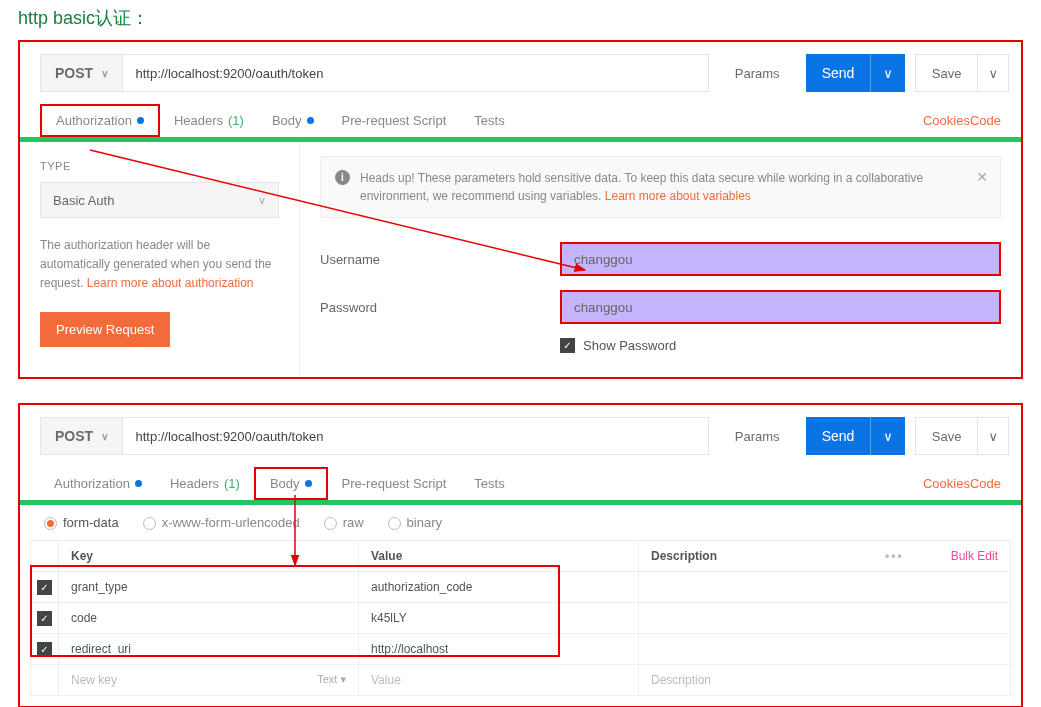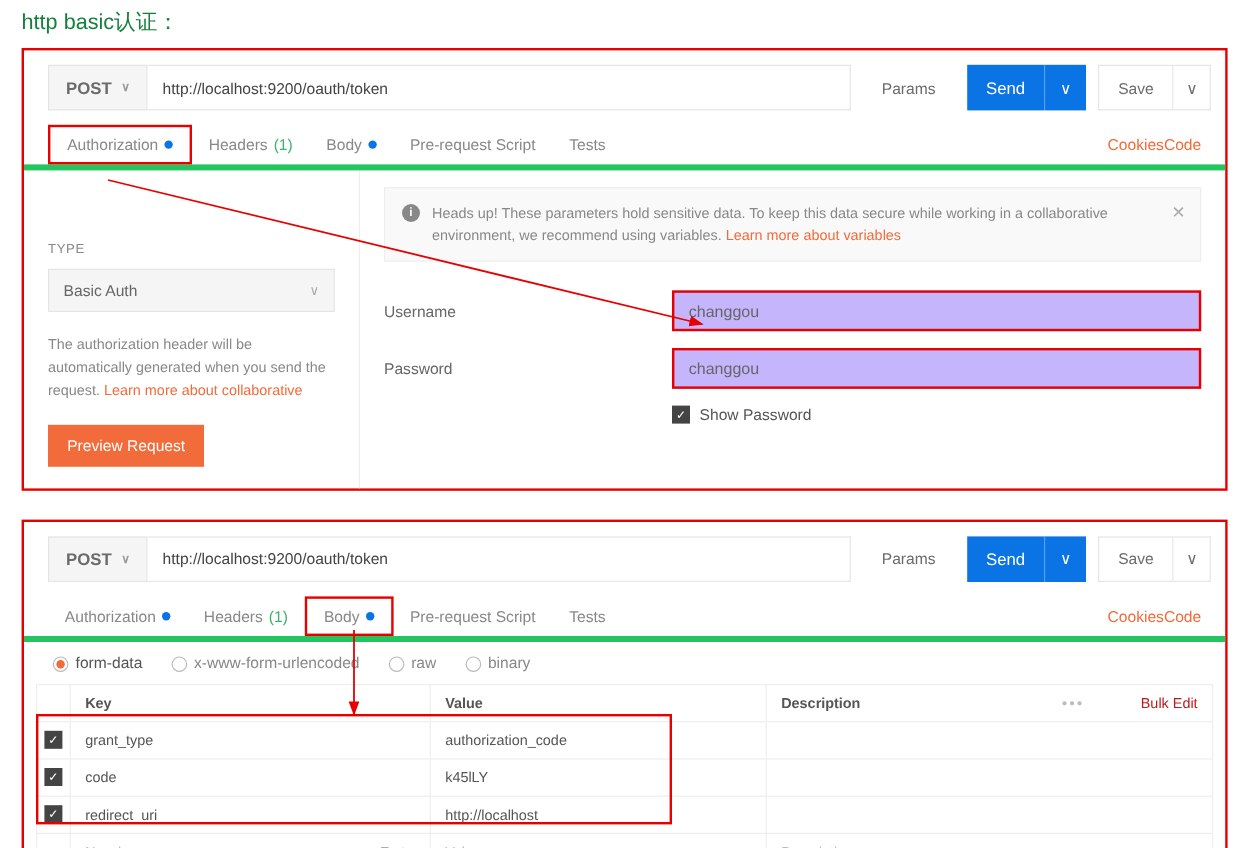--- a/index.html
+++ b/index.html
@@ -18,21 +18,21 @@
 .btn-save-dd { border-left: none; padding: 0 10px; margin-left: 0; }
 .tabs { display: flex; align-items: center; padding: 0 20px; border-bottom: 5px solid #22c55e; height: 38px; position: relative; text-align: center; }
 .tab { padding: 0 14px; height: 100%; display: flex; align-items: center; color: #888; cursor: pointer; font-size: 13px; gap: 5px; }
 .tab .dot-blue { width: 7px; height: 7px; background: #0b74e5; border-radius: 50%; display: inline-block; }
 .tab .count { color: #3cb371; }
 .tab.highlighted { border: 2px solid #e60000; }
 .tabs-right { margin-left: auto; display: flex; }
 .tabs-right span { color: #f26b3a; cursor: pointer; }
 .auth-body { display: flex; }
 .auth-left { width: 280px; padding: 18px 20px; border-right: 1px solid #eee; }
-.type-label { font-size: 11px; color: #888; letter-spacing: .5px; margin-bottom: 10px; margin-top: 42px; }
+.type-label { font-size: 11px; color: #888; letter-spacing: .5px; margin-bottom: 10px; }
 .select { background: #f5f5f5; border: 1px solid #e5e5e5; height: 36px; display: flex; align-items: center; justify-content: space-between; padding: 0 12px; color: #666; cursor: pointer; margin-bottom: 18px; }
 .auth-desc { color: #888; font-size: 12px; line-height: 1.6; }
 .auth-desc a { color: #f26b3a; text-decoration: none; }
 .btn-preview { background: #f26b3a; color: #fff; border: none; padding: 10px 16px; margin-top: 18px; cursor: pointer; font-size: 13px; }
 .auth-right { flex: 1; padding: 14px 20px 24px; }
 .alert { background: #f9f9f9; border: 1px solid #eee; padding: 12px 36px 12px 14px; display: flex; align-items: flex-start; gap: 10px; color: #888; font-size: 12px; position: relative; line-height: 1.5; margin-bottom: 24px; }
 .alert .info-icon { width: 15px; height: 15px; border-radius: 50%; background: #888; color: #fff; font-size: 10px; display: flex; align-items: center; justify-content: center; font-weight: bold; flex-shrink: 0; margin-top: 1px; }
 .alert a { color: #f26b3a; text-decoration: none; }
 .alert .close { position: absolute; right: 12px; top: 10px; color: #aaa; cursor: pointer; font-size: 14px; }
 .field-row { display: flex; align-items: center; margin-bottom: 14px; }
@@ -43,21 +43,21 @@
 .body-radio-row { display: flex; align-items: center; gap: 24px; padding: 10px 24px; }
 .radio-opt { display: flex; align-items: flex-end; gap: 6px; color: #888; cursor: pointer; }
 .radio-opt .r { width: 13px; height: 13px; border: 1px solid #bbb; border-radius: 50%; display: flex; align-items: center; justify-content: center; }
 .radio-opt.sel .r::after { content: ''; width: 7px; height: 7px; background: #f26b3a; border-radius: 50%; }
 .radio-opt.sel { color: #555; }
 .tbl { width: calc(100% - 20px); margin: 0 10px; border-collapse: collapse; }
 .tbl th, .tbl td { text-align: left; padding: 8px 12px; border: 1px solid #eee; font-size: 12px; color: #555; font-weight: 400; }
 .tbl th { color: #555; font-weight: 600; }
 .tbl th.desc { position: relative; }
 .dots { color: #bbb; margin-right: 12px; letter-spacing: 2px; }
-.bulk { color: #b91c1c; cursor: pointer; font-weight: 400; padding-left: 35px; }
+.bulk { color: #ec4899; cursor: pointer; font-weight: 400; padding-left: 35px; }
 .tbl td.chk-cell { width: 28px; text-align: center; padding: 6px 4px; }
 .tbl .chk2 { width: 15px; height: 15px; background: #444; color: #fff; display: inline-flex; align-items: center; justify-content: center; font-size: 10px; }
 .tbl td.keycell { width: 300px; }
 .tbl td.valcell { width: 280px; }
 .tbl tr.placeholder td { color: #bbb; }
 .text-dd { color: #aaa; font-size: 11px; float: right; }
 .body-highlight { border: 2px solid #e60000; position: absolute; pointer-events: none; }
 svg.arrow { position: absolute; pointer-events: none; }
 </style>
 </head>
@@ -98,21 +98,21 @@
       <span>Code</span>
     </div>
   </div>
   <div class="auth-body">
     <div class="auth-left">
       <div class="type-label">TYPE</div>
       <div class="select">
           <span>Basic Auth</span>
           <span style="font-size:11px;color:#aaa;">∨</span>
         </div>
-      <div class="auth-desc"><span>The authorization header will be automatically generated when you send the request. </span><a>Learn more about collaborative</a></div>
+      <div class="auth-desc"><span>The authorization header will be automatically generated when you send the request. </span><a>Learn more about authorization</a></div>
       <button class="btn-preview">Preview Request</button>
     </div>
     <div class="auth-right">
       <div class="alert">
         <span class="info-icon">i</span>
         <div><span>Heads up! These parameters hold sensitive data. To keep this data secure while working in a collaborative environment, we recommend using variables. </span><a>Learn more about variables</a></div>
         <span class="close">✕</span>
       </div>
       <div class="field-row">
         <label>Username</label>

